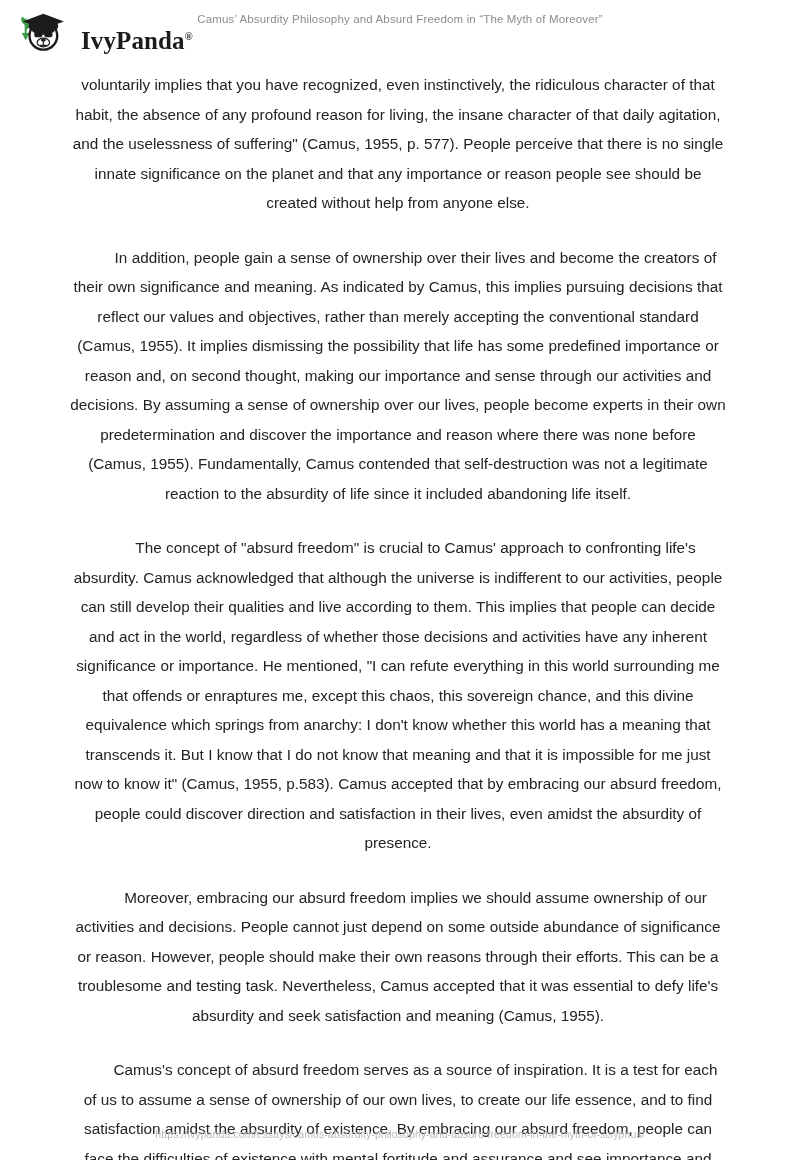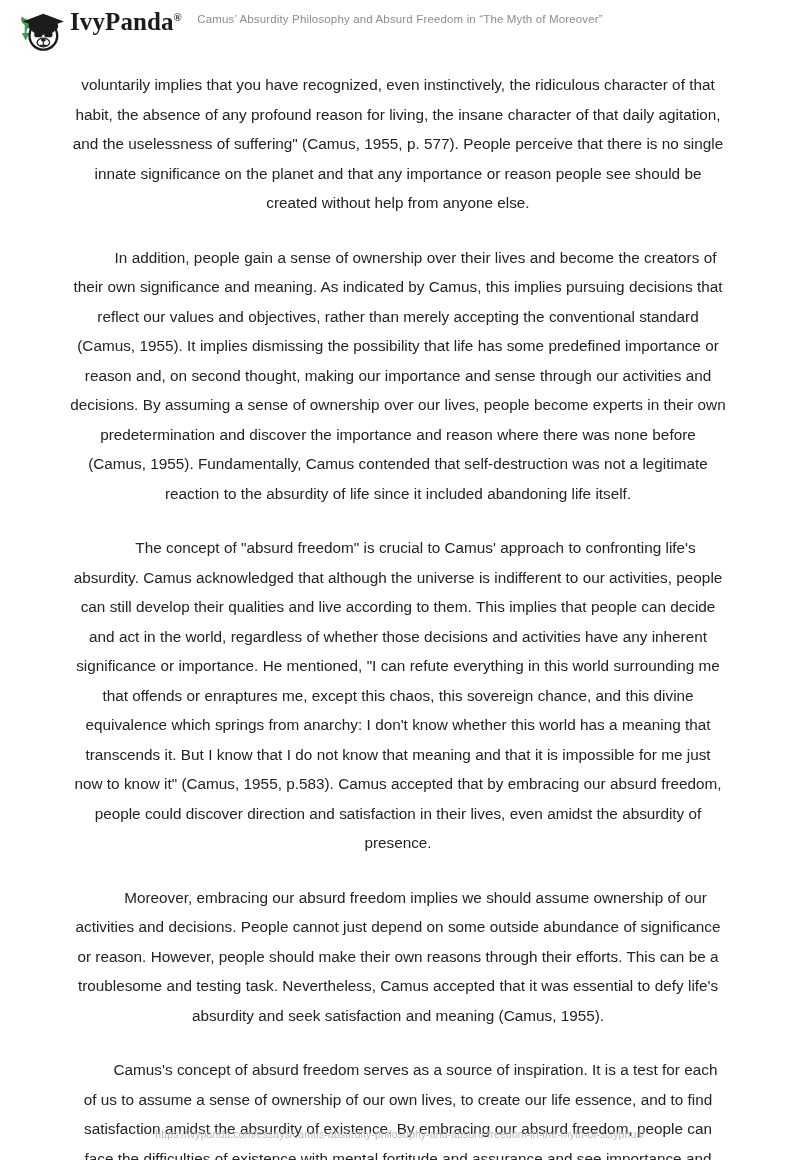--- a/index.html
+++ b/index.html
@@ -23,22 +23,22 @@
     top: 0;
     left: 0;
     width: 800px;
     height: 58px;
   }
   .brand {
     position: absolute;
     left: 16px;
     top: 9px;
     display: flex;
-    align-items: flex-start;
-    gap: 6px;
+    align-items: flex-end;
+    gap: 17px;
     text-decoration: none;
   }
   .brand-mark {
     width: 48px;
     height: 44px;
     display: block;
   }
   .brand-word {
     font-family: "Liberation Serif", serif;
     font-weight: bold;

